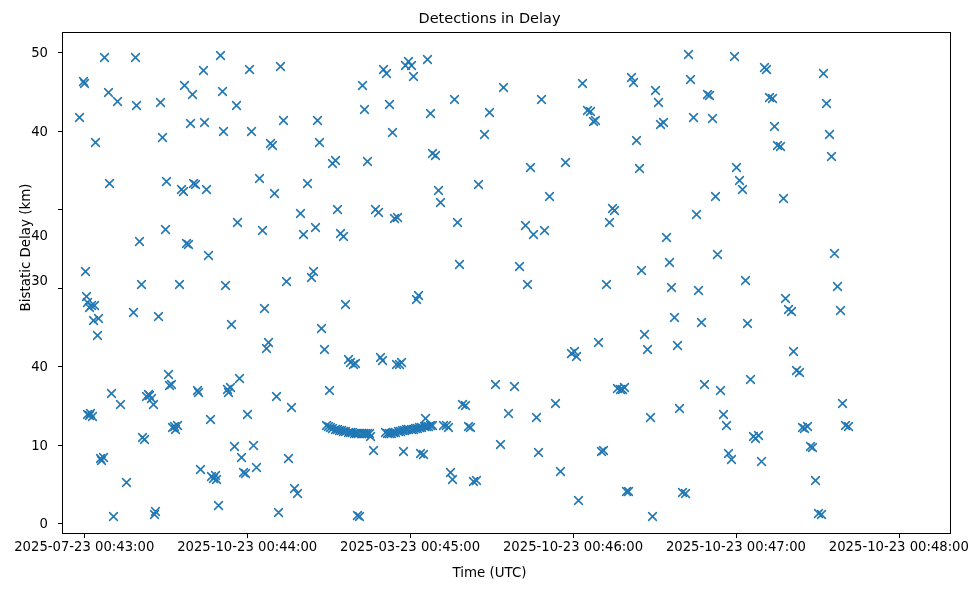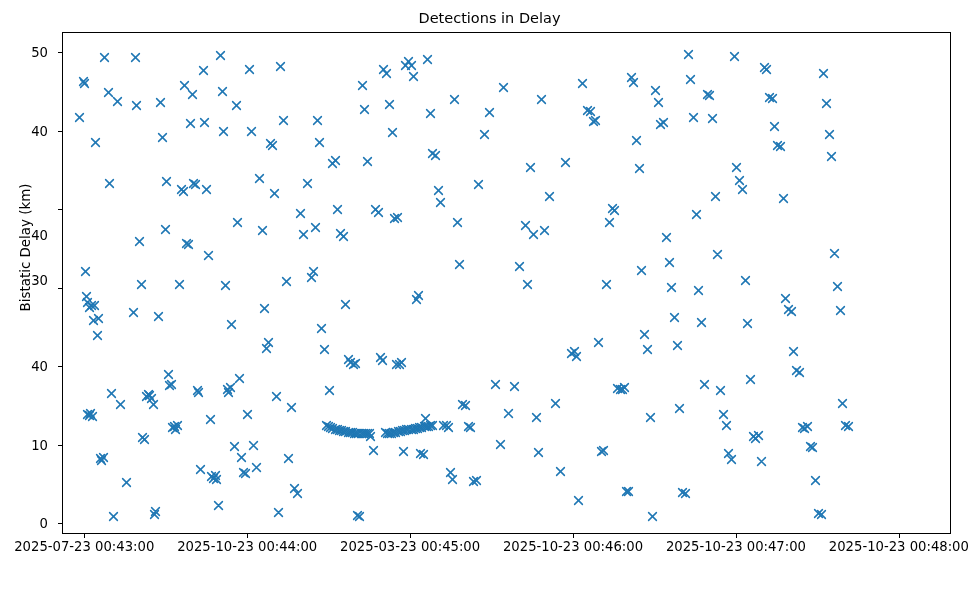--- a/index.html
+++ b/index.html
@@ -1915,15 +1915,16 @@
       <div class="tick-y" style="top: 287.71px;"></div>
       <div class="yticklabel" style="top: 280px;">30</div>
       <div class="tick-y" style="top: 209.27px;"></div>
       <div class="yticklabel" style="top: 209.27px; margin-top: 26px;">40</div>
       <div class="tick-y" style="top: 130.83px;"></div>
       <div class="yticklabel" style="top: 130.83px;">40</div>
       <div class="tick-y" style="top: 52.39px;"></div>
       <div class="yticklabel" style="top: 52.39px;">50</div>
     </div>
 
+  <div id="xlabel">Time (UTC)</div>
   <div id="ylabel">Bistatic Delay (km)</div>
 
 </div>
 
 </body></html>

